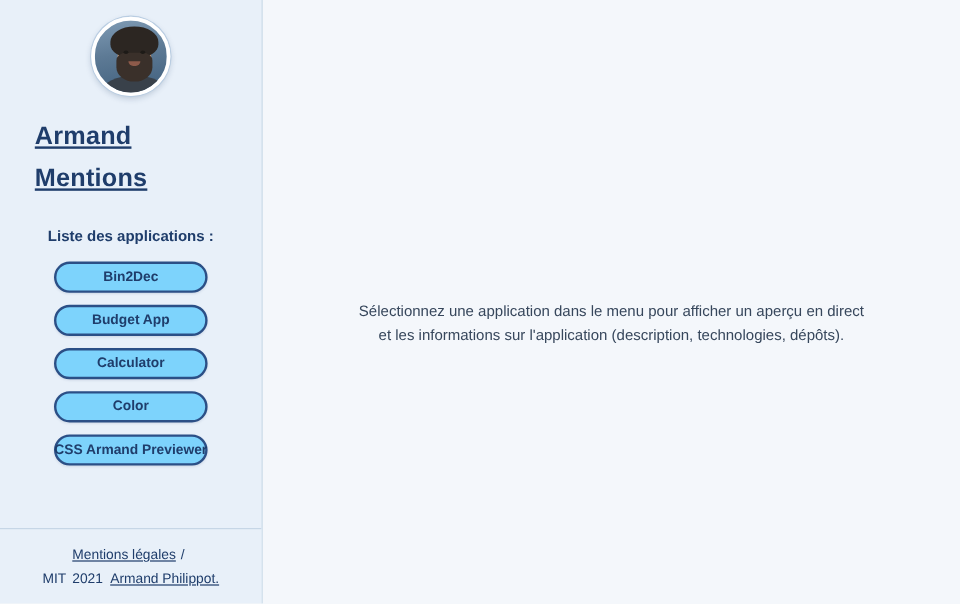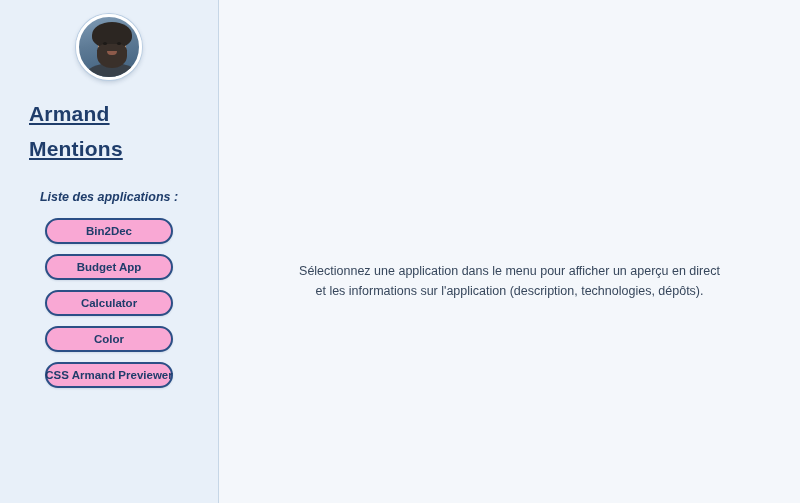--- a/index.html
+++ b/index.html
@@ -109,38 +109,37 @@
     letter-spacing: 1.1px;
     color: #24456f;
     text-align: center;
   }
   .list-title {
     margin-top: 24px;
     font-size: 12.5px;
     font-weight: bold;
     color: #1f3d6b;
     text-align: center;
-    font-style: italic;
   }
 
   .app-list {
     margin-top: 14px;
     width: 100%;
     display: flex;
     flex-direction: column;
     align-items: center;
     gap: 10px;
     padding-bottom: 4px;
   }
   .app-btn {
     width: 128px;
     height: 26px;
     border: 2px solid #2b4f86;
     border-radius: 14px;
-    background: #f9a8d4;
+    background: #7dd3fc;
     color: #1f3d6b;
     font-size: 11.5px;
     font-weight: bold;
     display: flex;
     align-items: center;
     justify-content: center;
     box-shadow: 0 1px 2px rgba(30,60,110,.12);
     cursor: pointer;
     white-space: nowrap;
     flex: none;
@@ -171,21 +170,21 @@
   .main {
     flex: 1 1 auto;
     height: 503px;
     background: #f4f7fb;
     display: flex;
     justify-content: center;
     position: relative;
   }
   .placeholder {
     position: absolute;
-    top: 248px;
+    top: 236px;
     width: 430px;
     text-align: center;
     font-size: 12.5px;
     line-height: 20px;
     color: #37475c;
   }
 </style>
 </head>
 <body>
 
@@ -216,19 +215,27 @@
       <nav class="app-list">
         <button class="app-btn">Bin2Dec</button>
         <button class="app-btn">Budget App</button>
         <button class="app-btn">Calculator</button>
         <button class="app-btn">Color</button>
         <button class="app-btn">CSS Armand Previewer</button>
 
       </nav>
     </div>
 
+    <div class="sidebar-footer">
+      <div class="row">
+        <a href="#">Mentions légales</a><span class="sep">/</span>
+      </div>
+      <div class="row">
+        <span class="lic">MIT</span><span class="year">2021</span><a href="#">Armand Philippot.</a>
+      </div>
+    </div>
   </aside>
 
   <main class="main">
     <p class="placeholder">Sélectionnez une application dans le menu pour afficher un aperçu en direct et les informations sur l'application (description, technologies, dépôts).</p>
   </main>
 
 </div>
 
 </body></html>

